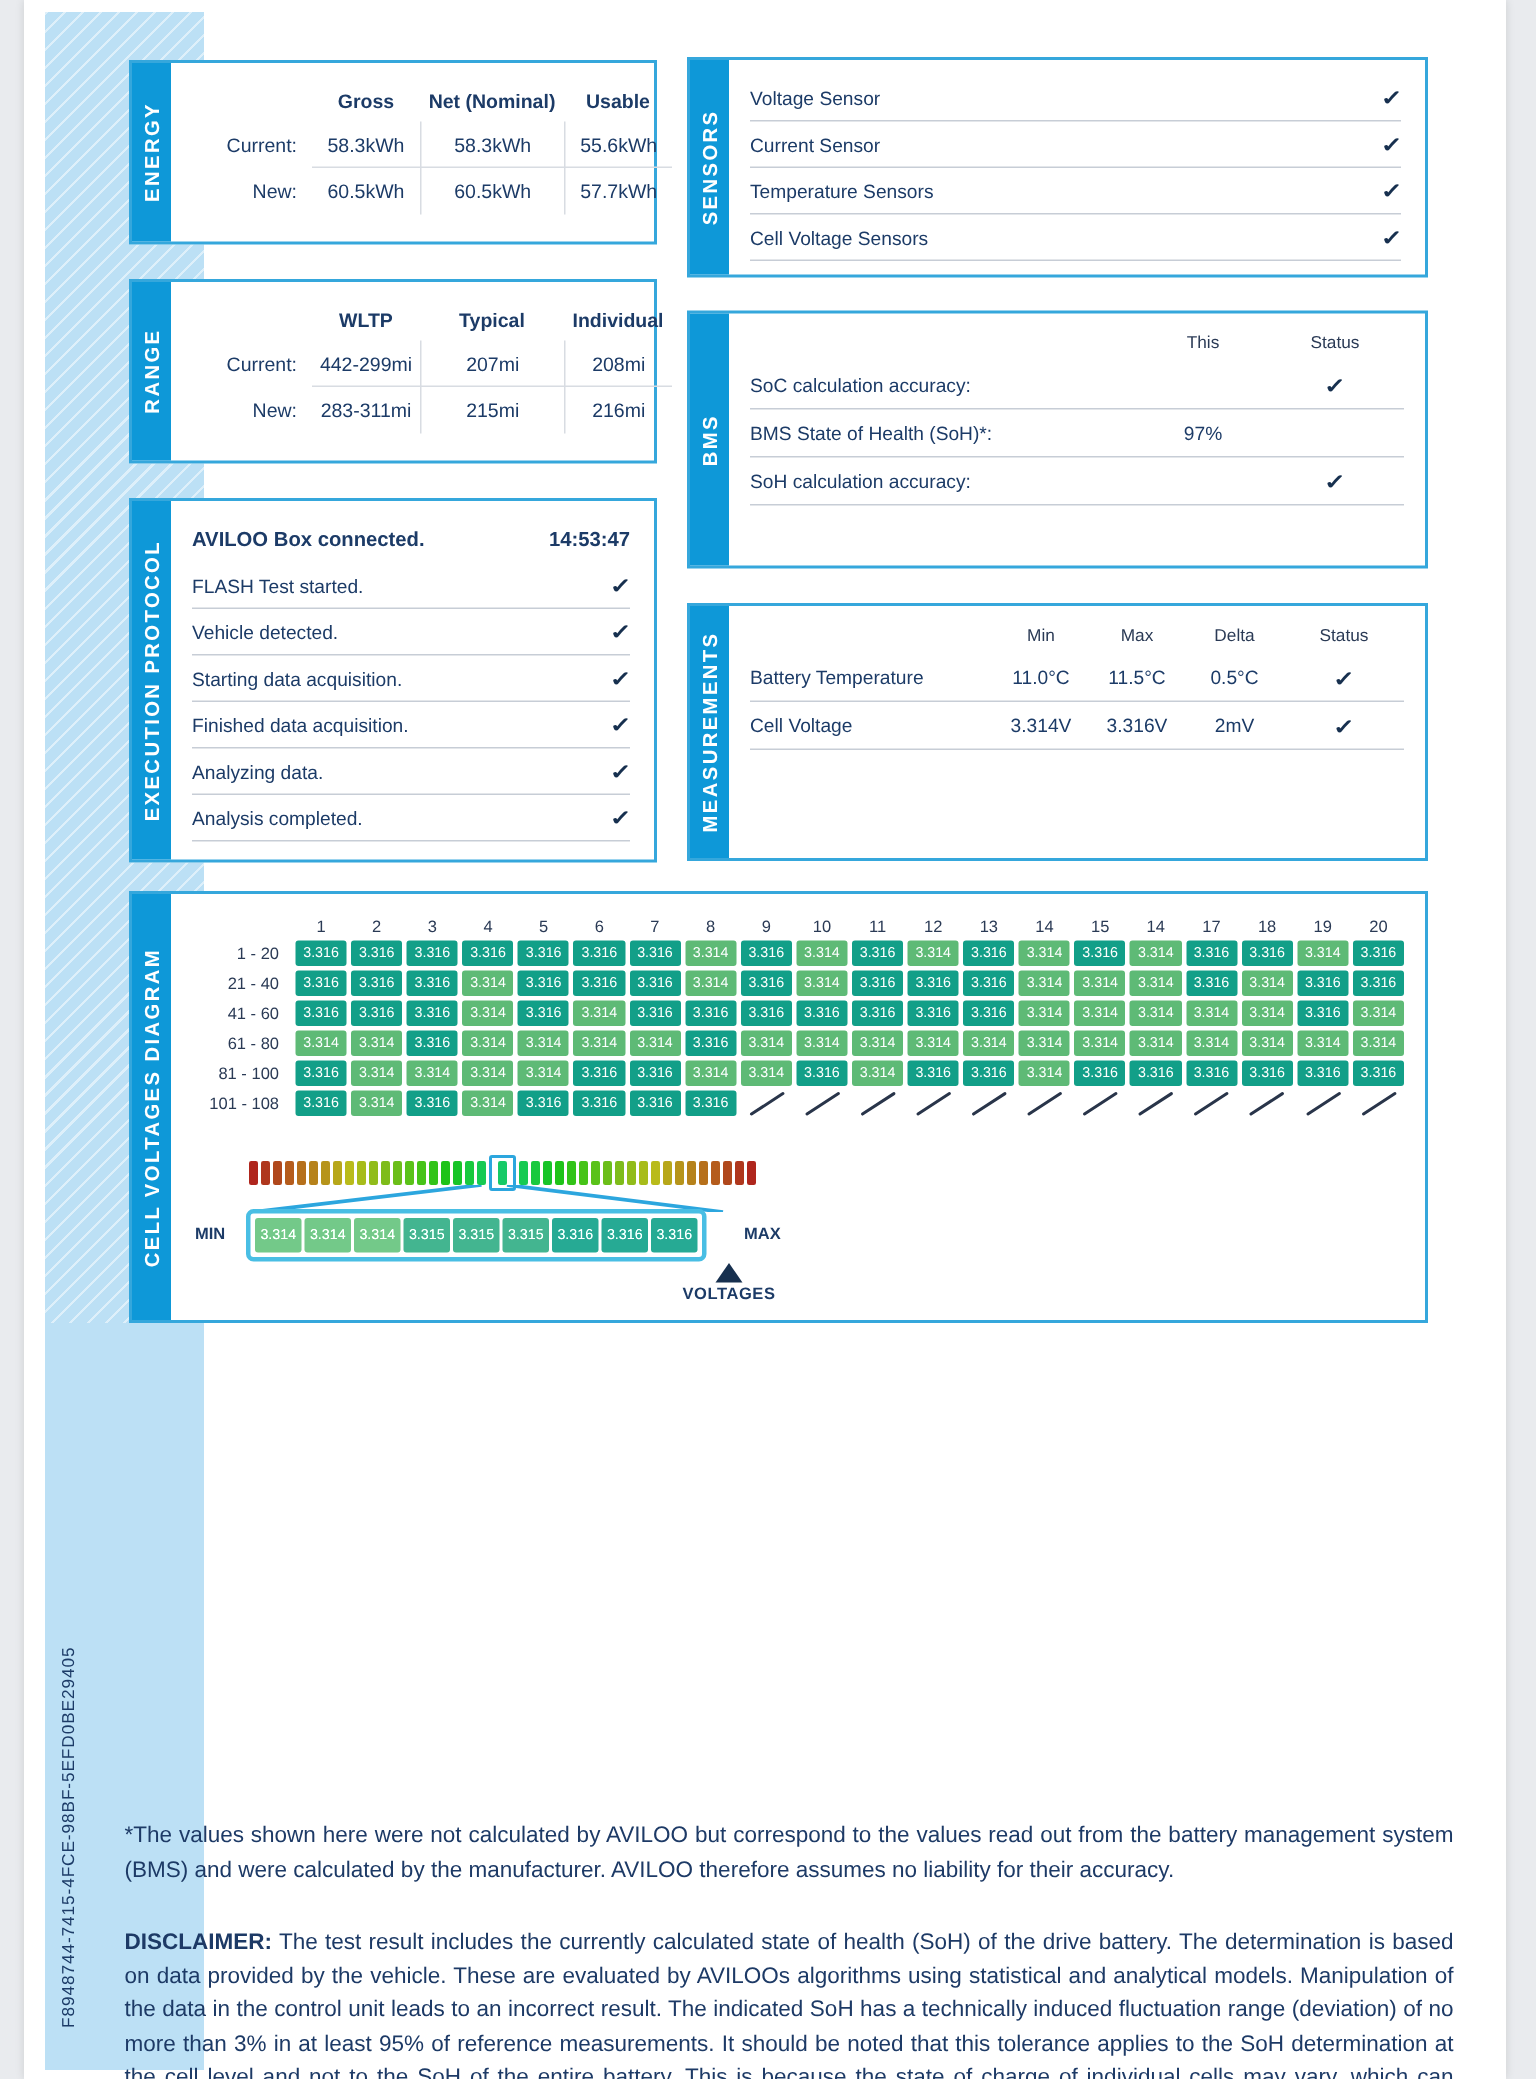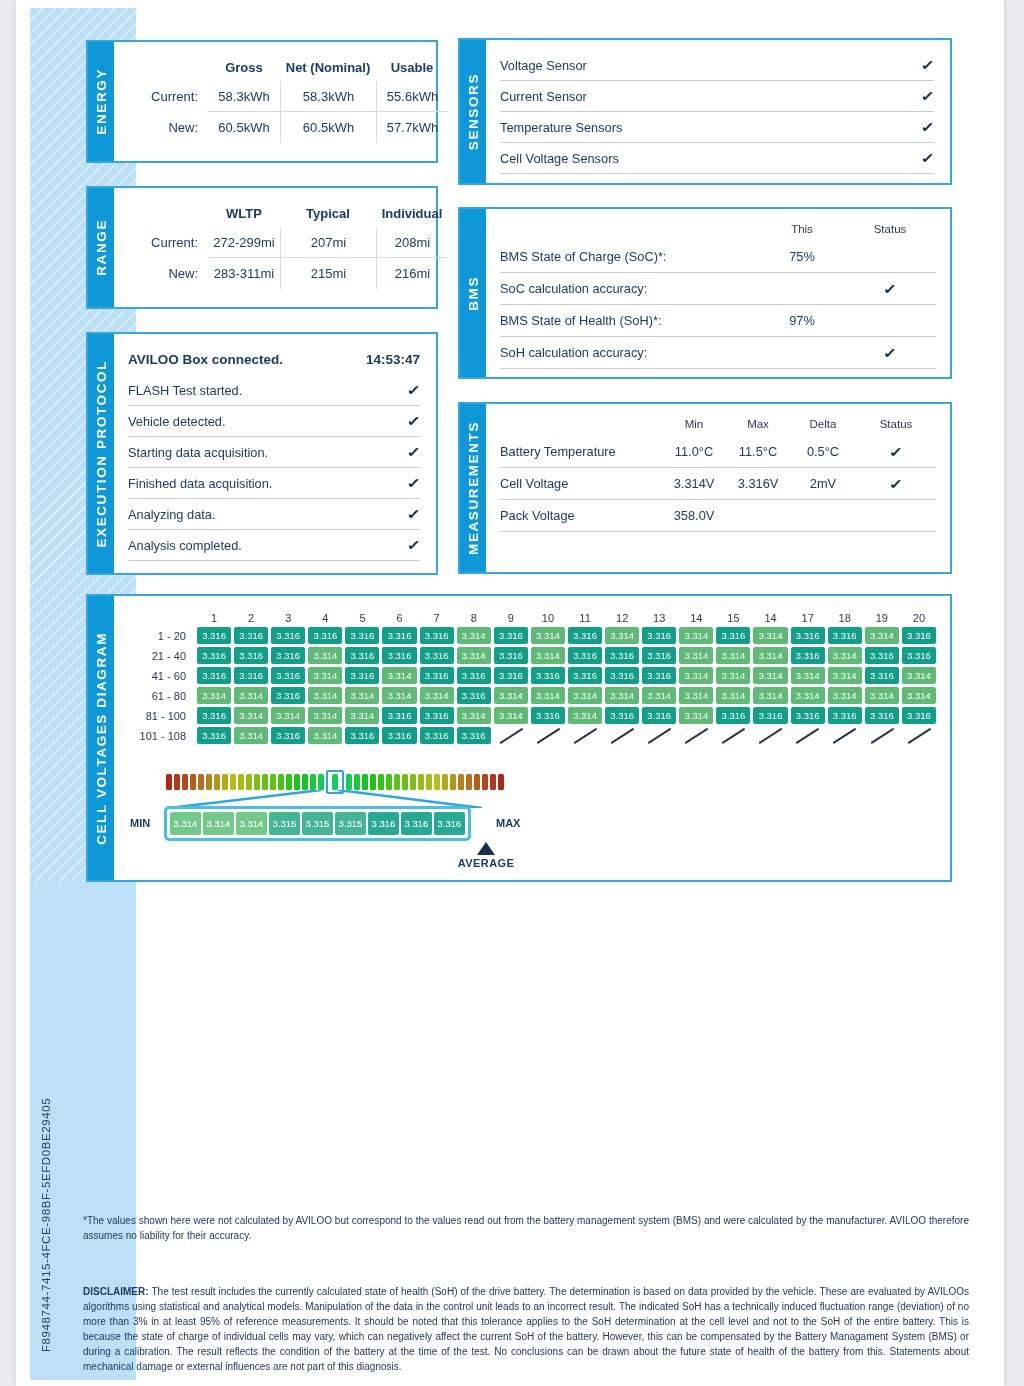--- a/index.html
+++ b/index.html
@@ -61,21 +61,21 @@
   .cv-conn { position:absolute; left:0; top:194px; }
   .cv-conn line { stroke:#2CA6DE; stroke-width:2.5; }
   .mag-box { position:absolute; left:50px; top:210px; display:flex; gap:2px; padding:3px; border:3px solid #49BEE4; border-radius:5px; background:#fff; }
   .mag-cell { width:31px; height:23px; display:flex; align-items:center; justify-content:center; color:#fff; font-size:9.5px; border-radius:2px; }
   .minmax { position:absolute; font-size:11px; font-weight:bold; color:#1C3B67; top:221px; }
   .avg-wrap { position:absolute; left:326px; top:246px; width:92px; text-align:center; }
   .avg-tri { width:0; height:0; margin:0 auto 2px auto; border-left:9px solid transparent; border-right:9px solid transparent; border-bottom:13px solid #17304F; }
   .avg-lab { font-size:11px; font-weight:bold; color:#1C3B67; letter-spacing:.4px; }
 
   
-  .smalltext { position:absolute; font-size:10px; line-height:1.5; color:#1D3A66; text-align:justify; }
+  .smalltext { position:absolute; font-size:15px; line-height:1.5; color:#1D3A66; text-align:justify; }
   .footer-line { position:absolute; left:0; right:0; top:1347px; text-align:center; font-size:12.5px; color:#1C3B67; }
   .footer-brand { color:#3FB0E0; font-weight:bold; margin-right:4px; }
 </style>
 </head>
 <body>
 
 <div id="canvas">
   <div id="page">
     <div class="side-band"></div>
     <div class="uuid">F8948744-7415-4FCE-98BF-5EFD0BE29405</div>
@@ -115,21 +115,21 @@
       <div class="box-content">
         <div class="stat-table" id="range-table">
             <div class="stat-row head">
               <div class="stat-lab"></div>
               <div class="stat-h">WLTP</div>
               <div class="stat-h">Typical</div>
               <div class="stat-h">Individual</div>
             </div>
             <div class="stat-row">
               <div class="stat-lab cur">Current:</div>
-              <div class="stat-v cur hline">272-299mi</div>
+              <div class="stat-v cur hline">442-299mi</div>
               <div class="stat-v cur hline vline">207mi</div>
               <div class="stat-v cur hline vline">208mi</div>
             </div>
             <div class="stat-row">
               <div class="stat-lab ">New:</div>
               <div class="stat-v">283-311mi</div>
               <div class="stat-v vline">215mi</div>
               <div class="stat-v vline">216mi</div>
             </div>
           </div>
@@ -205,25 +205,20 @@
         <span>BMS</span>
       </div>
       <div class="box-content">
         <div class="kv-wrap">
           <div class="kv-head bms-grid">
             <span></span>
             <span class="kv-c">This</span>
             <span class="kv-c">Status</span>
           </div>
           <div id="bms-rows">
-              <div class="kv-row bms-grid">
-                <div>BMS State of Charge (SoC)*:</div>
-                <div class="kv-c">75%</div>
-                <div class="kv-c"></div>
-              </div>
               <div class="kv-row bms-grid">
                 <div>SoC calculation accuracy:</div>
                 <div class="kv-c"></div>
                 <div class="kv-c check">✓</div>
               </div>
               <div class="kv-row bms-grid">
                 <div>BMS State of Health (SoH)*:</div>
                 <div class="kv-c">97%</div>
                 <div class="kv-c"></div>
               </div>
@@ -257,27 +252,20 @@
                 <div class="kv-c">11.5°C</div>
                 <div class="kv-c">0.5°C</div>
                 <div class="kv-c check">✓</div>
               </div>
               <div class="kv-row mea-grid">
                 <div>Cell Voltage</div>
                 <div class="kv-c">3.314V</div>
                 <div class="kv-c">3.316V</div>
                 <div class="kv-c">2mV</div>
                 <div class="kv-c check">✓</div>
-              </div>
-              <div class="kv-row mea-grid">
-                <div>Pack Voltage</div>
-                <div class="kv-c">358.0V</div>
-                <div class="kv-c"></div>
-                <div class="kv-c"></div>
-                <div class="kv-c"></div>
               </div>
             </div>
         </div>
       </div>
     </div>
 
     <div class="box" style="left:70px;top:594px;width:866px;height:288px">
       <div class="band">
         <span>CELL VOLTAGES DIAGRAM</span>
       </div>
@@ -512,21 +500,21 @@
             <div class="mag-cell" style="background: rgb(47, 169, 129); filter: saturate(0.85) brightness(1.1);">3.315</div>
             <div class="mag-cell" style="background: rgb(47, 169, 129); filter: saturate(0.85) brightness(1.1);">3.315</div>
             <div class="mag-cell" style="background: rgb(47, 169, 129); filter: saturate(0.85) brightness(1.1);">3.315</div>
             <div class="mag-cell" style="background: rgb(18, 159, 136); filter: saturate(0.85) brightness(1.1);">3.316</div>
             <div class="mag-cell" style="background: rgb(18, 159, 136); filter: saturate(0.85) brightness(1.1);">3.316</div>
             <div class="mag-cell" style="background: rgb(18, 159, 136); filter: saturate(0.85) brightness(1.1);">3.316</div>
           </div>
         <span class="minmax" style="left:382px">MAX</span>
         <div class="avg-wrap">
           <div class="avg-tri"></div>
-          <div class="avg-lab">AVERAGE</div>
+          <div class="avg-lab">VOLTAGES</div>
         </div>
       </div>
     </div>
 
     <div class="smalltext" style="left:67px;top:1213px;width:886px">
       <span>*The values shown here were not calculated by AVILOO but correspond to the values read out from the battery management system (BMS) and were calculated by the manufacturer. AVILOO therefore assumes no liability for their accuracy.</span>
     </div>
     <div class="smalltext" style="left:67px;top:1284px;width:886px">
       <b>DISCLAIMER:</b>
       <span>The test result includes the currently calculated state of health (SoH) of the drive battery. The determination is based on data provided by the vehicle. These are evaluated by AVILOOs algorithms using statistical and analytical models. Manipulation of the data in the control unit leads to an incorrect result. The indicated SoH has a technically induced fluctuation range (deviation) of no more than 3% in at least 95% of reference measurements. It should be noted that this tolerance applies to the SoH determination at the cell level and not to the SoH of the entire battery. This is because the state of charge of individual cells may vary, which can negatively affect the current SoH of the battery. However, this can be compensated by the Battery Managament System (BMS) or during a calibration. The result reflects the condition of the battery at the time of the test. No conclusions can be drawn about the future state of health of the battery from this. Statements about mechanical damage or external influences are not part of this diagnosis.</span>

